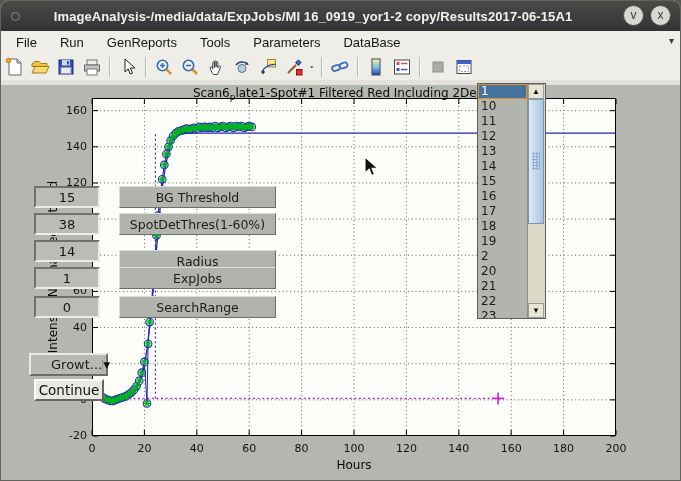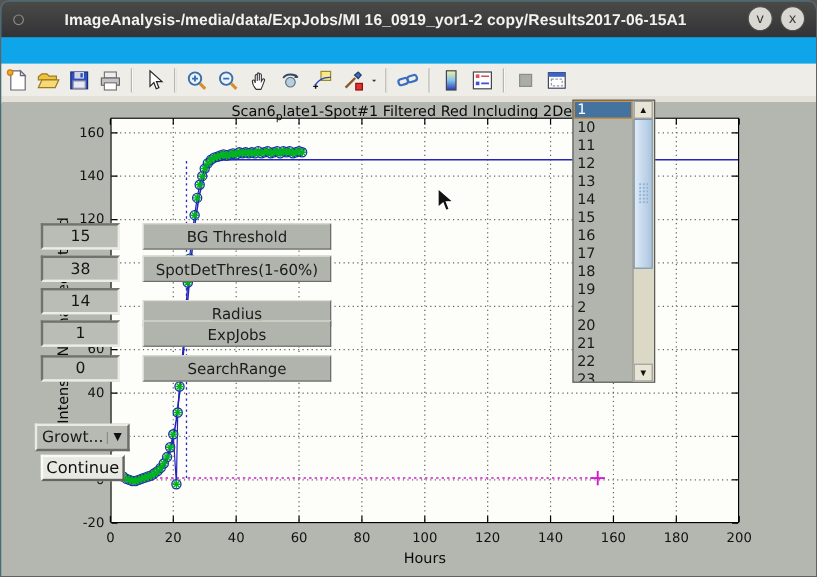--- a/index.html
+++ b/index.html
@@ -1,20 +1,20 @@
 <!DOCTYPE html>
 <html><head>
 <meta charset="utf-8">
 <style>
   html,body{margin:0;padding:0;background:#555;}
   .window{
     position:relative;width:681px;height:481px;overflow:hidden;
     font-family:"Liberation Sans",sans-serif;
     border:1px solid #63635e;border-radius:8px 8px 0 0;
-    box-sizing:border-box;background:#0ea5e9;
+    box-sizing:border-box;background:#fdba74;
   }
   
   .titlebar{position:absolute;left:0;top:0;width:100%;height:30px;
     background:linear-gradient(#4a4a48,#333336);display:flex;align-items:center;}
   .titlebar .win-menu-dot{position:absolute;left:10px;top:11px;width:7px;height:7px;
     border:1px solid #8a8a86;border-radius:50%;}
   .title-text{flex:1;text-align:center;color:#f2f2ee;font-weight:bold;font-size:13px;
     letter-spacing:.1px;padding-right:55px;white-space:nowrap;overflow:hidden;}
   .win-btn{position:absolute;top:4px;width:21px;height:21px;border:1.5px solid #4e4e4a;
     border-radius:50%;background:#d9d7d1;color:#3a3a38;font-size:12px;line-height:19px;
@@ -59,21 +59,21 @@
   .label-btn{position:absolute;left:118px;width:157px;height:22px;box-sizing:border-box;
     font-family:"DejaVu Sans",sans-serif;font-size:12.5px;color:#1c1c1c;background:#b1b4ad;
     border-top:1px solid #dcded6;border-left:1px solid #dcded6;
     border-bottom:1px solid #6c6e67;border-right:1px solid #6c6e67;
     display:flex;align-items:center;justify-content:center;z-index:10;white-space:nowrap;}
   .popup-btn{position:absolute;left:28px;top:268px;width:79px;height:23px;box-sizing:border-box;
     background:#b7bab3;border-top:2px solid #e9ebe3;border-left:2px solid #e9ebe3;
     border-bottom:2px solid #6c6e67;border-right:2px solid #6c6e67;
     display:flex;align-items:center;z-index:10;font-family:"DejaVu Sans",sans-serif;
     font-size:13px;color:#1a1a1a;}
-  .popup-btn .pop-label{flex:1;padding-left:4px;white-space:nowrap;}
+  .popup-btn .pop-label{flex:1;padding-left:20px;white-space:nowrap;}
   .popup-btn .pop-arrow{width:16px;border-left:1px solid #8a8c85;text-align:center;
     font-size:9px;color:#111;}
   .continue-btn{position:absolute;left:33px;top:294px;width:70px;height:22px;box-sizing:border-box;
     background:#e9e9e3;border-top:2px solid #fafaf6;border-left:2px solid #fafaf6;
     border-bottom:2px solid #63655f;border-right:2px solid #63655f;
     font-family:"DejaVu Sans",sans-serif;font-size:13.5px;color:#101010;
     display:flex;align-items:center;justify-content:center;z-index:11;}
   
   .listbox{position:absolute;left:476px;top:82px;width:69px;height:236px;background:#b2b5ae;
     border:1px solid #5c5e58;box-sizing:border-box;z-index:50;display:flex;overflow:hidden;}
@@ -99,20 +99,29 @@
 
 <div class="window">
 
   <div class="titlebar">
     <span class="win-menu-dot"></span>
     <span class="title-text">ImageAnalysis-/media/data/ExpJobs/MI 16_0919_yor1-2 copy/Results2017-06-15A1</span>
     <span class="win-btn shade">v</span>
     <span class="win-btn close">x</span>
   </div>
 
+  <div class="menubar" id="menubar">
+    <span class="menu-item">File</span>
+      <span class="menu-item">Run</span>
+      <span class="menu-item">GenReports</span>
+      <span class="menu-item">Tools</span>
+      <span class="menu-item">Parameters</span>
+      <span class="menu-item">DataBase</span>
+      <span class="menu-overflow">▾</span>
+  </div>
 
   <div class="toolbar" id="toolbar">
       <div class="tb-icon">
         <svg width="20" height="20" viewBox="0 0 20 20">
           <path d="M5 2h8l4 4v12H5z" fill="#fff" stroke="#667"></path>
           <path d="M13 2l4 4h-4z" fill="#d8dce8" stroke="#667"></path>
           <circle cx="4.5" cy="3.5" r="2.3" fill="#f5a623" stroke="#c87d1a"></circle>
         </svg>
       </div>
       <div class="tb-icon">

